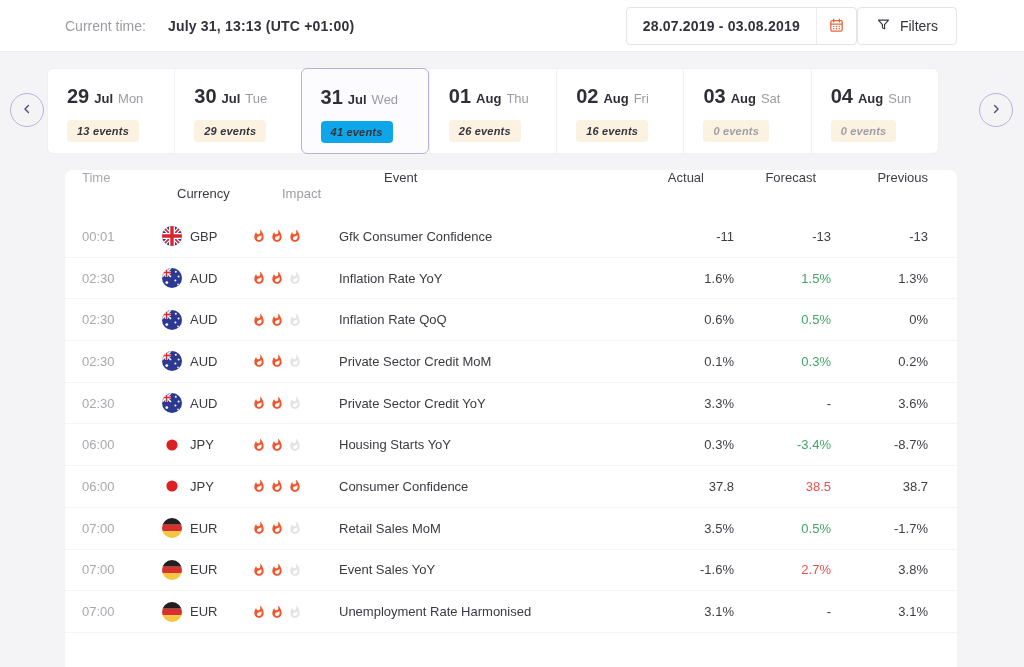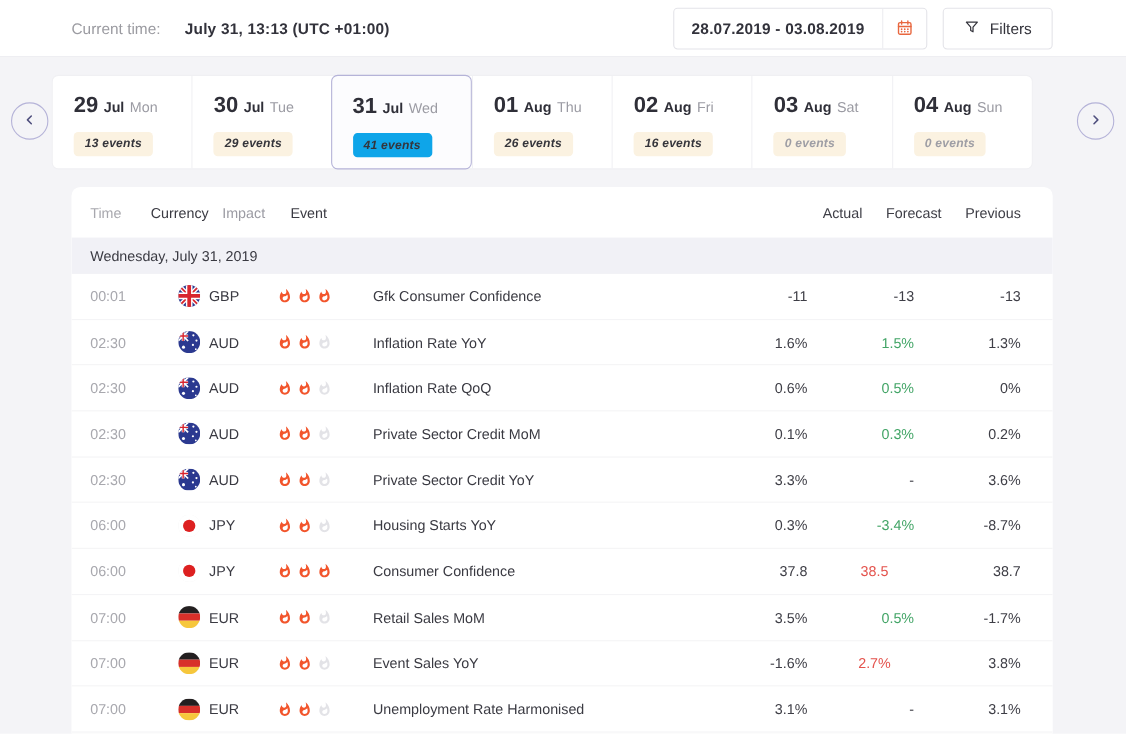--- a/index.html
+++ b/index.html
@@ -12,21 +12,21 @@
   }
   
   .topbar {
     height:52px; background:#fff; border-bottom:1px solid #ededf1;
     display:flex; align-items:center; justify-content:space-between;
     padding:0 67px 0 65px;
   }
   .curtime { font-size:14px; display:flex; gap:22px; align-items:flex-start; }
   .curtime .lbl { color:#9b9ba1; }
   .curtime .val { color:#32323b; font-weight:bold; letter-spacing:.2px; }
-  .tb-controls { display:flex; gap:14px; align-items:center; }
+  .tb-controls { display:flex; align-items:center; }
   .daterange {
     display:flex; align-items:center; height:38px; background:#fff;
     border:1px solid #e4e4e9; border-radius:4px; cursor:pointer;
   }
   .daterange .dr-text {
     padding:0 16px; font-size:14px; font-weight:bold; color:#32323b; letter-spacing:.2px;
   }
   .daterange .dr-cal {
     width:40px; height:100%; display:flex; align-items:center; justify-content:center;
     border-left:1px solid #ededf1;
@@ -68,38 +68,38 @@
     font-style:italic;
   }
   .day-badge.badge-selected { background:#0ea5e9; }
   .day-badge.badge-zero { color:#9e9ea5; }
   
   .etable {
     margin:0 67px 0 65px; width:892px; height:497px; background:#fff;
     border-radius:8px 8px 0 0; overflow:hidden;
   }
   .thead {
-    height:46px; display:flex; align-items:center; padding:0 29px 0 17px;
-    font-size:13px; color:#9b9ba3;
+    height:46px; display:flex; padding:0 29px 0 17px;
+    font-size:13px; color:#9b9ba3;gap:40px;
   }
   .dateband {
     height:33px; background:#f1f1f6; display:flex; align-items:center;
     padding-left:17px; font-size:13px; color:#3a3a42;
   }
   .trow {
     height:41.7px; display:flex; align-items:center; padding:0 29px 0 17px;
     border-bottom:1px solid #f4f4f6; font-size:13px; cursor:pointer;gap:25px;
   }
   .c-time { width:55px; color:#a8a8ae; }
   .c-cur { width:65px; display:flex; align-items:center; gap:8px; color:#3a3a42; }
   .c-impact { width:62px; display:flex; align-items:center; gap:4px; }
   .c-event { flex:1; color:#3a3a42; }
   .c-num { width:72px; text-align:right; color:#3e3e46; }
   .val-green { color:var(--green,#43a567); }
-  .val-red { color:var(--red,#e4534d);text-align:center; }
+  .val-red { color:var(--red,#e4534d); }
   .val-dark { color:#3e3e46; }
   .flag {
     width:20px; height:20px; border-radius:50%; overflow:hidden; flex:0 0 20px;
     box-shadow:inset 0 0 0 1px rgba(0,0,0,.05); display:block;
   }
   .flag svg { display:block; width:100%; height:100%; }
   .flame-wrap svg { width:14px; height:14px; display:block; fill:var(--flame-off,#e3e3e7); }
   .flame-wrap.on svg { fill:var(--flame,#f2552c); }
 </style>
 </head>
@@ -210,21 +210,20 @@
 <div class="etable">
   <div class="thead">
     <span class="c-time">Time</span>
     <span class="c-cur">Currency</span>
     <span class="c-impact">Impact</span>
     <span class="c-event">Event</span>
     <span class="c-num">Actual</span>
     <span class="c-num">Forecast</span>
     <span class="c-num">Previous</span>
   </div>
-  <div class="dateband">Wednesday, July 31, 2019</div>
   <div>
       <div class="trow">
     <span class="c-time">00:01</span>
     <span class="c-cur">
       <span class="flag">
             <svg viewBox="0 0 20 20">
               <rect width="20" height="20" fill="#2b3990"></rect>
               <path d="M0 0L20 20M20 0L0 20" stroke="#fff" stroke-width="4"></path>
               <path d="M0 0L20 20M20 0L0 20" stroke="#d8252e" stroke-width="1.6"></path>
               <path d="M10 0V20M0 10H20" stroke="#fff" stroke-width="6"></path>

